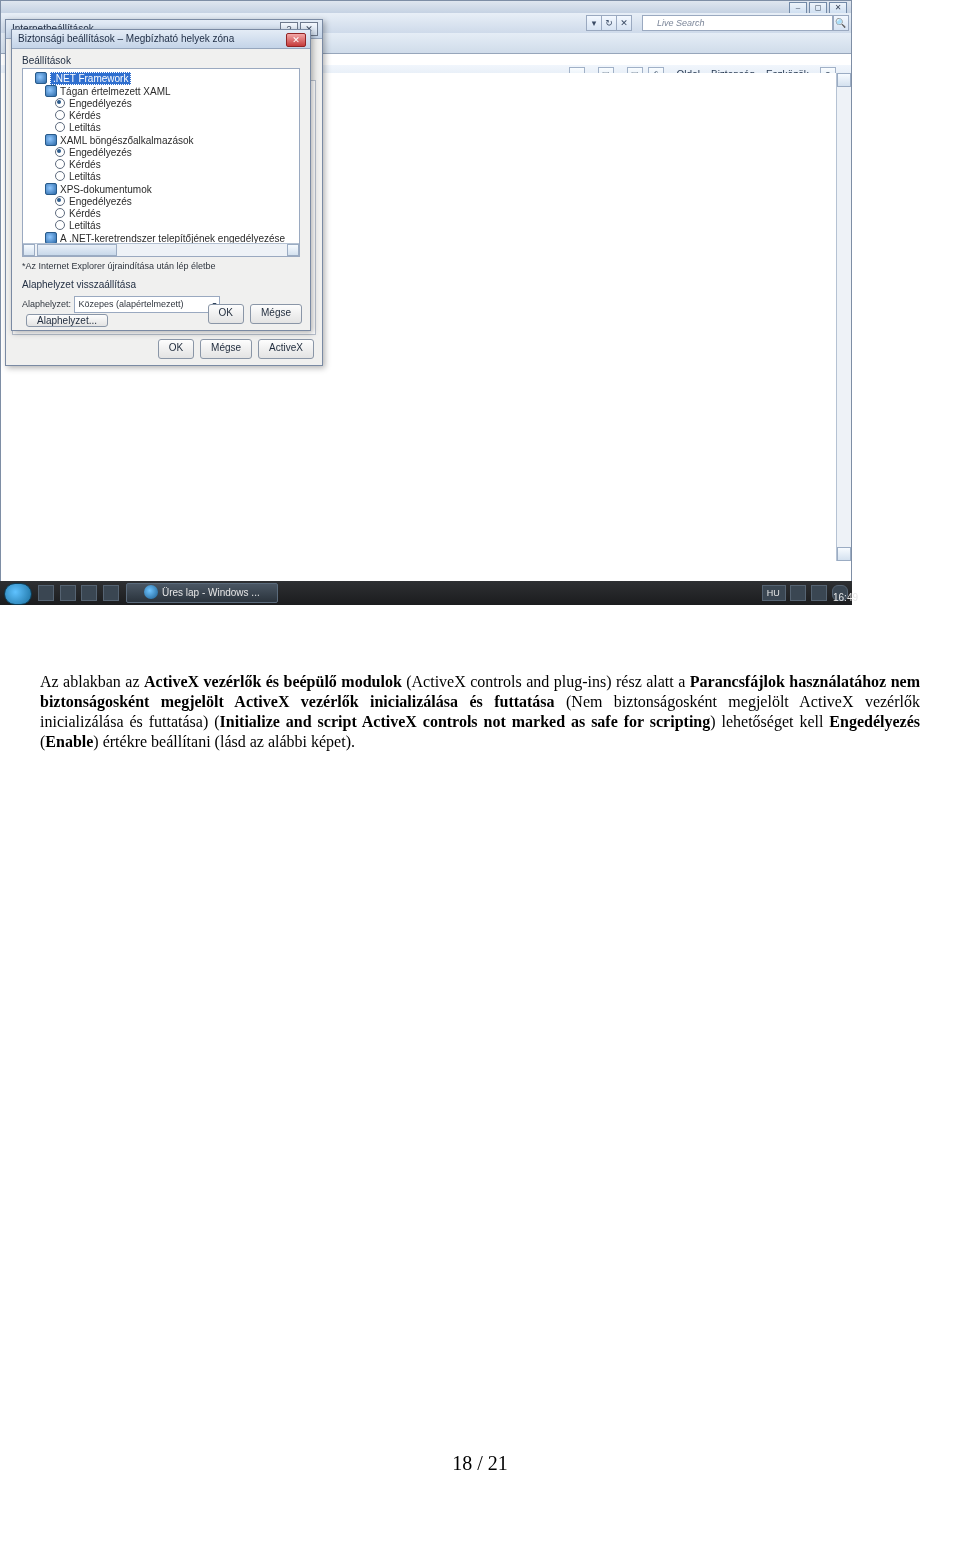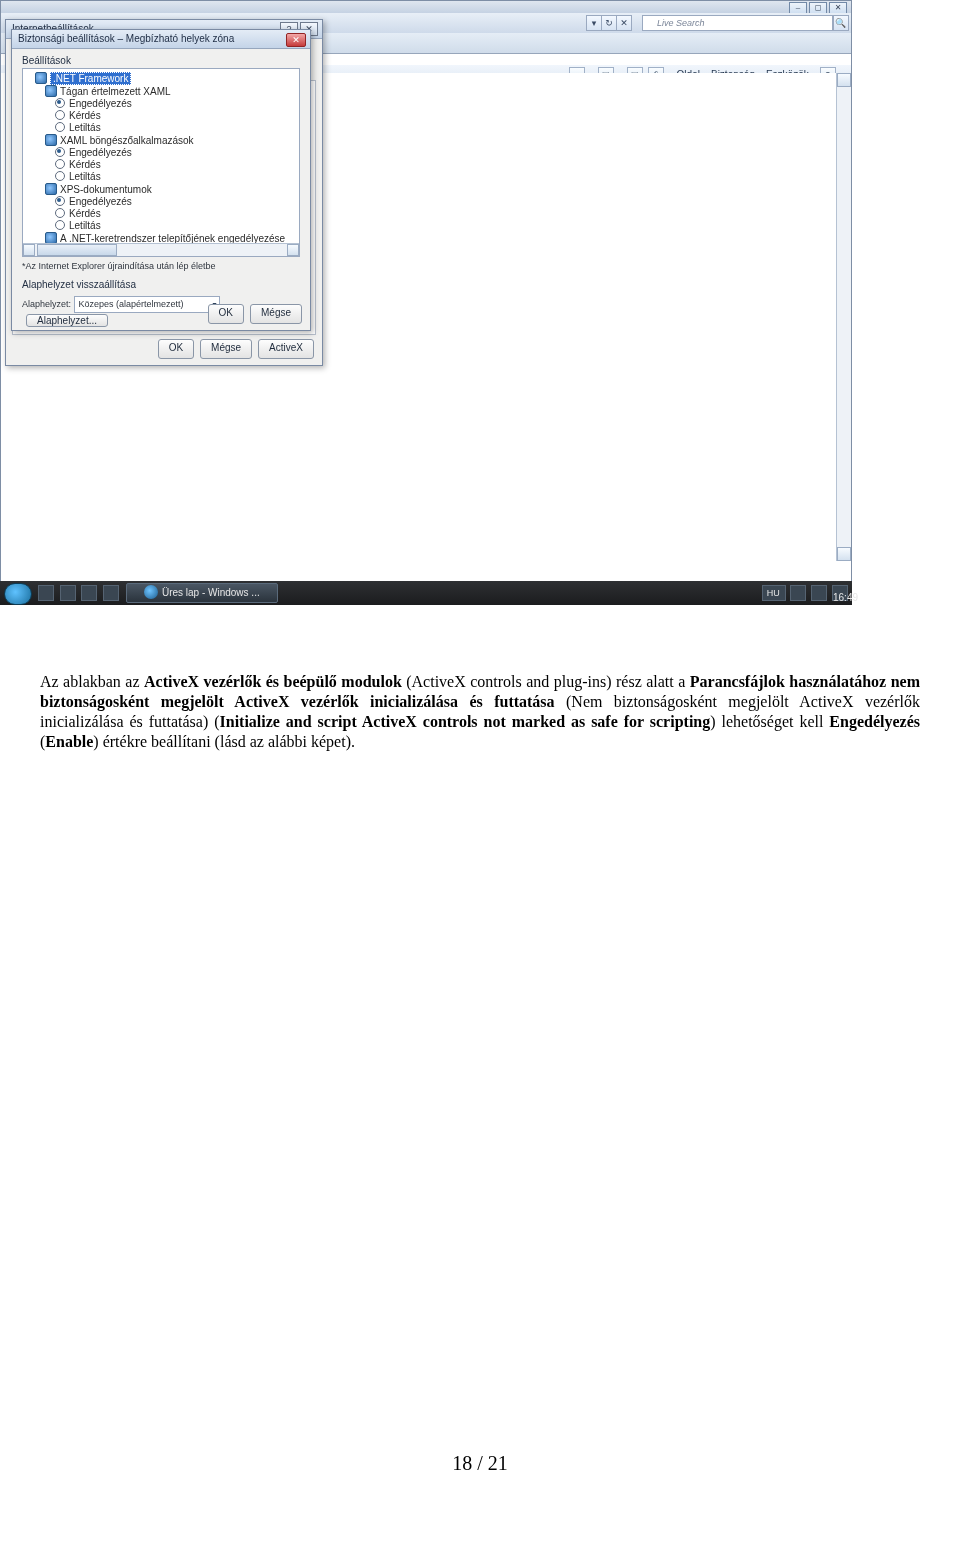--- a/index.html
+++ b/index.html
@@ -233,20 +233,21 @@
     width: 14px; height: 14px;
     background: #3a4652;
     border: 1px solid #556372;
     vertical-align: middle;
     margin-left: 2px;
   }
   .taskbar .clock {
     display: inline-block;
     margin-left: 6px;
     vertical-align: middle;
+    border-radius: 6px;
   }
   .taskbar .lang {
     display: inline-block;
     padding: 0 4px;
     background: #252a2f;
     border: 1px solid #4a5560;
     font-size: 9px;
     line-height: 14px;
     vertical-align: middle;
     margin-left: 2px;

